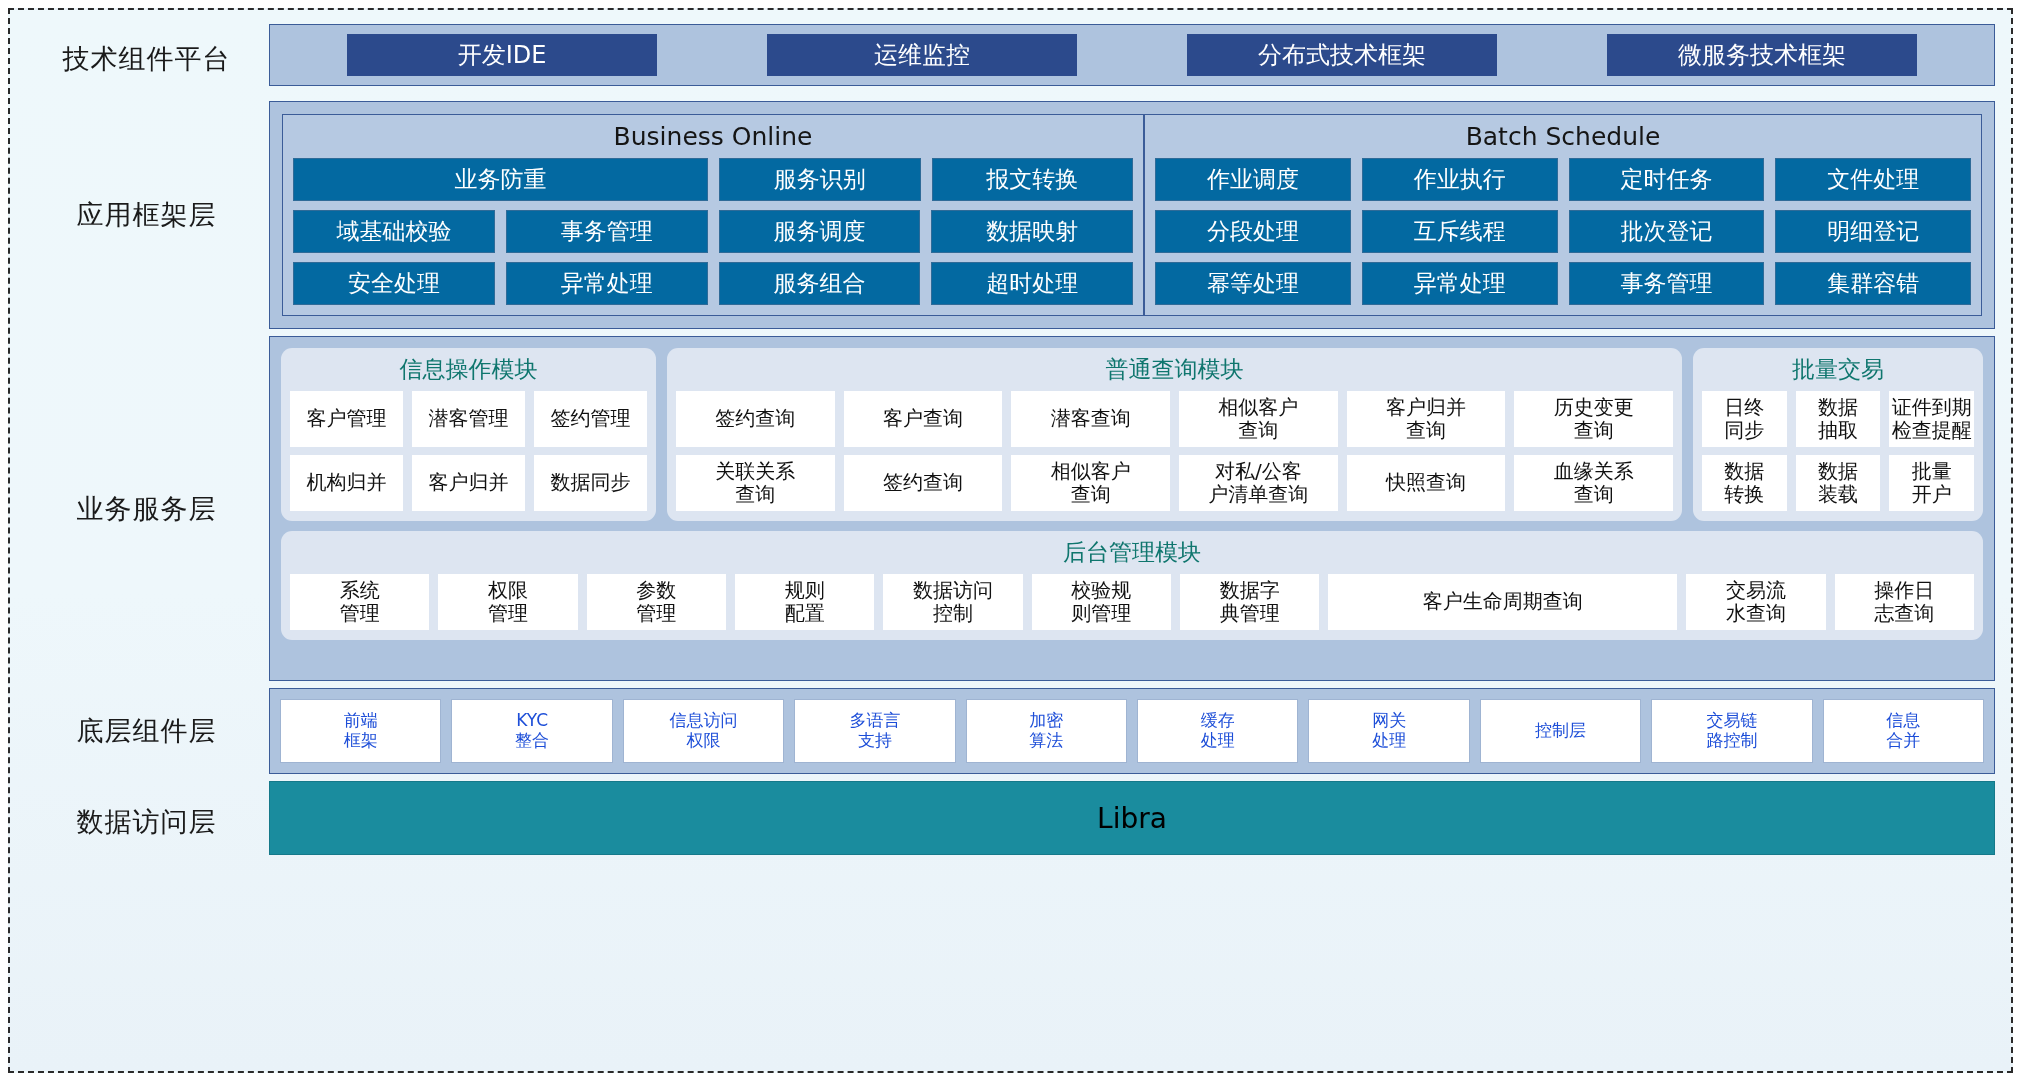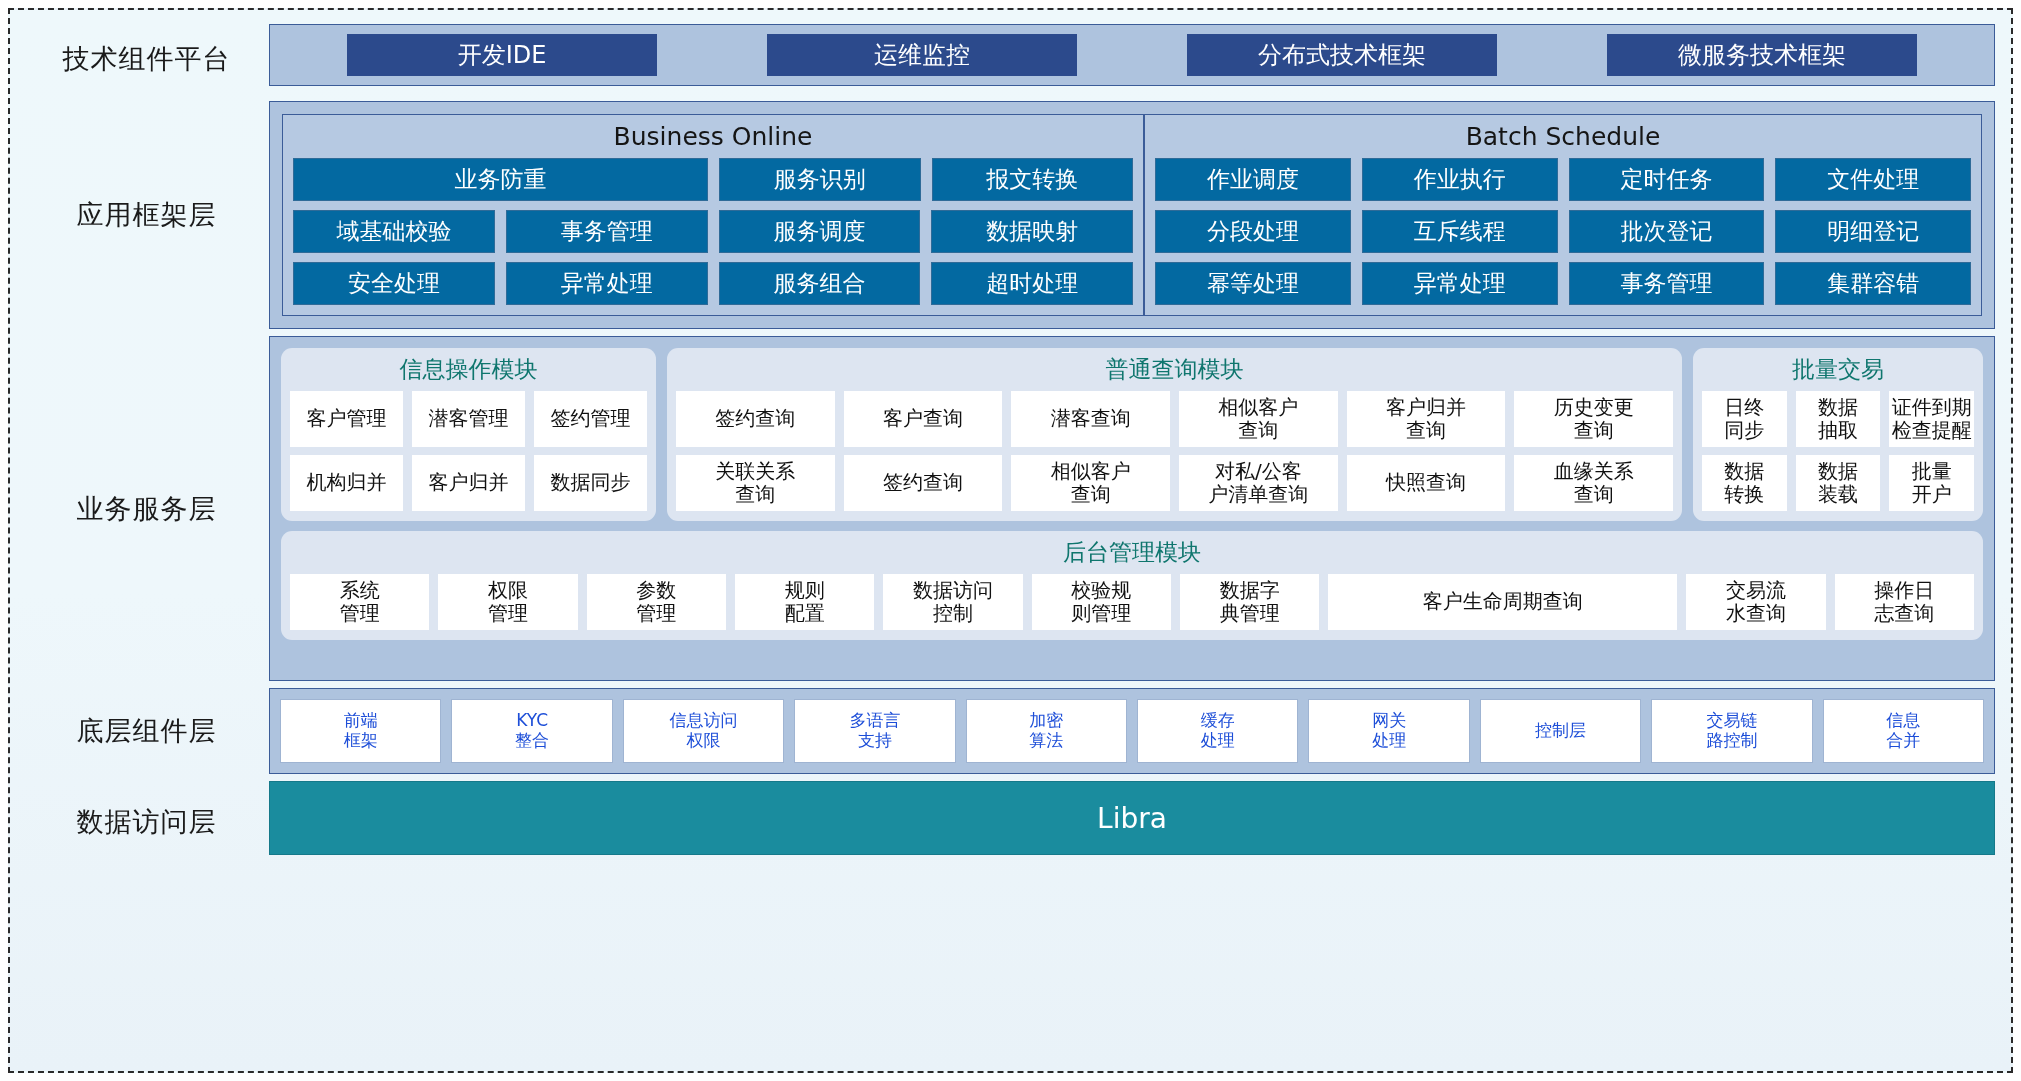--- a/index.html
+++ b/index.html
@@ -62,21 +62,21 @@
   }
   
   .libra {
     width: 100%;
     height: 74px;
     background: #1a8c9e;
     border: 1px solid #15798a;
     display: flex;
     align-items: center;
     justify-content: center;
-    color: #ffffff;
+    color: #000000;
     font-size: 28px;
     font-family: "DejaVu Sans", "Liberation Sans", sans-serif;
   }
   
   .tech-panel {
     width: 100%;
     height: 62px;
     background: #aec3de;
     border: 1px solid #3b5c98;
     display: flex;

